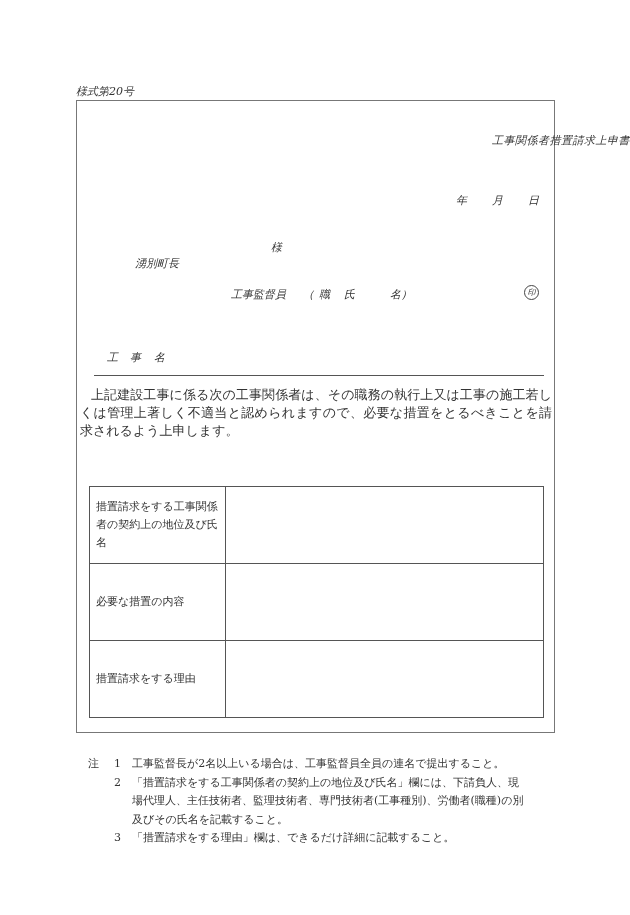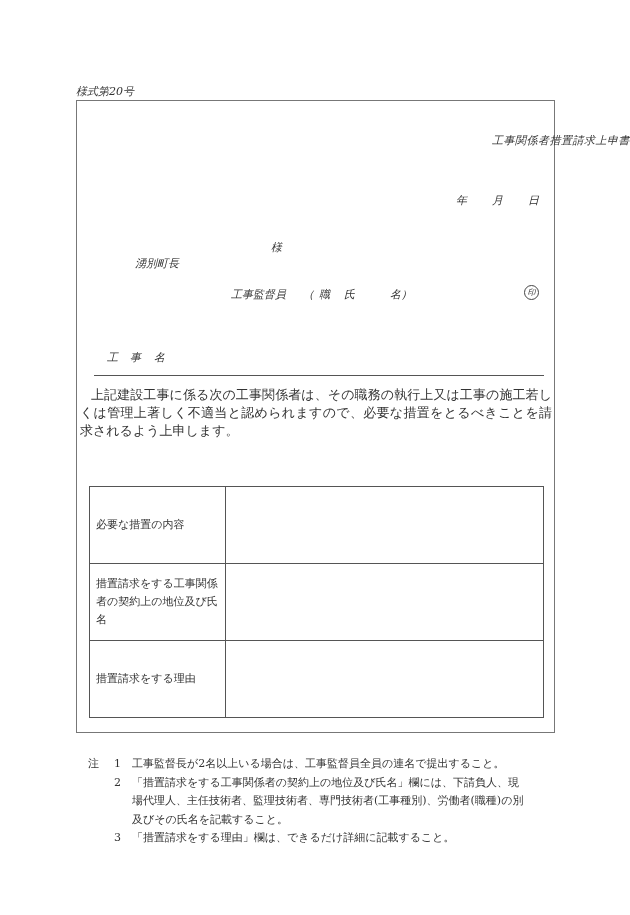--- a/index.html
+++ b/index.html
@@ -83,25 +83,25 @@
 <div id="project-label-1" class="abs">工</div>
 <div id="project-label-2" class="abs">事</div>
 <div id="project-label-3" class="abs">名</div>
 <div id="project-line"></div>
 
 <div id="body-text">上記建設工事に係る次の工事関係者は、その職務の執行上又は工事の施工若しくは管理上著しく不適当と認められますので、必要な措置をとるべきことを請求されるよう上申します。</div>
 
 <table id="table">
   <tbody>
       <tr>
-    <td class="label">必要な措置の内容</td>
+    <td class="label" style="white-space:normal;">措置請求をする工事関係者の契約上の地位及び氏名</td>
     <td></td>
   </tr>
   <tr>
-    <td class="label" style="white-space:normal;">措置請求をする工事関係者の契約上の地位及び氏名</td>
+    <td class="label">必要な措置の内容</td>
     <td></td>
   </tr>
   <tr>
     <td class="label">措置請求をする理由</td>
     <td></td>
   </tr>
 </tbody>
   </table>
 
 <div id="notes">

